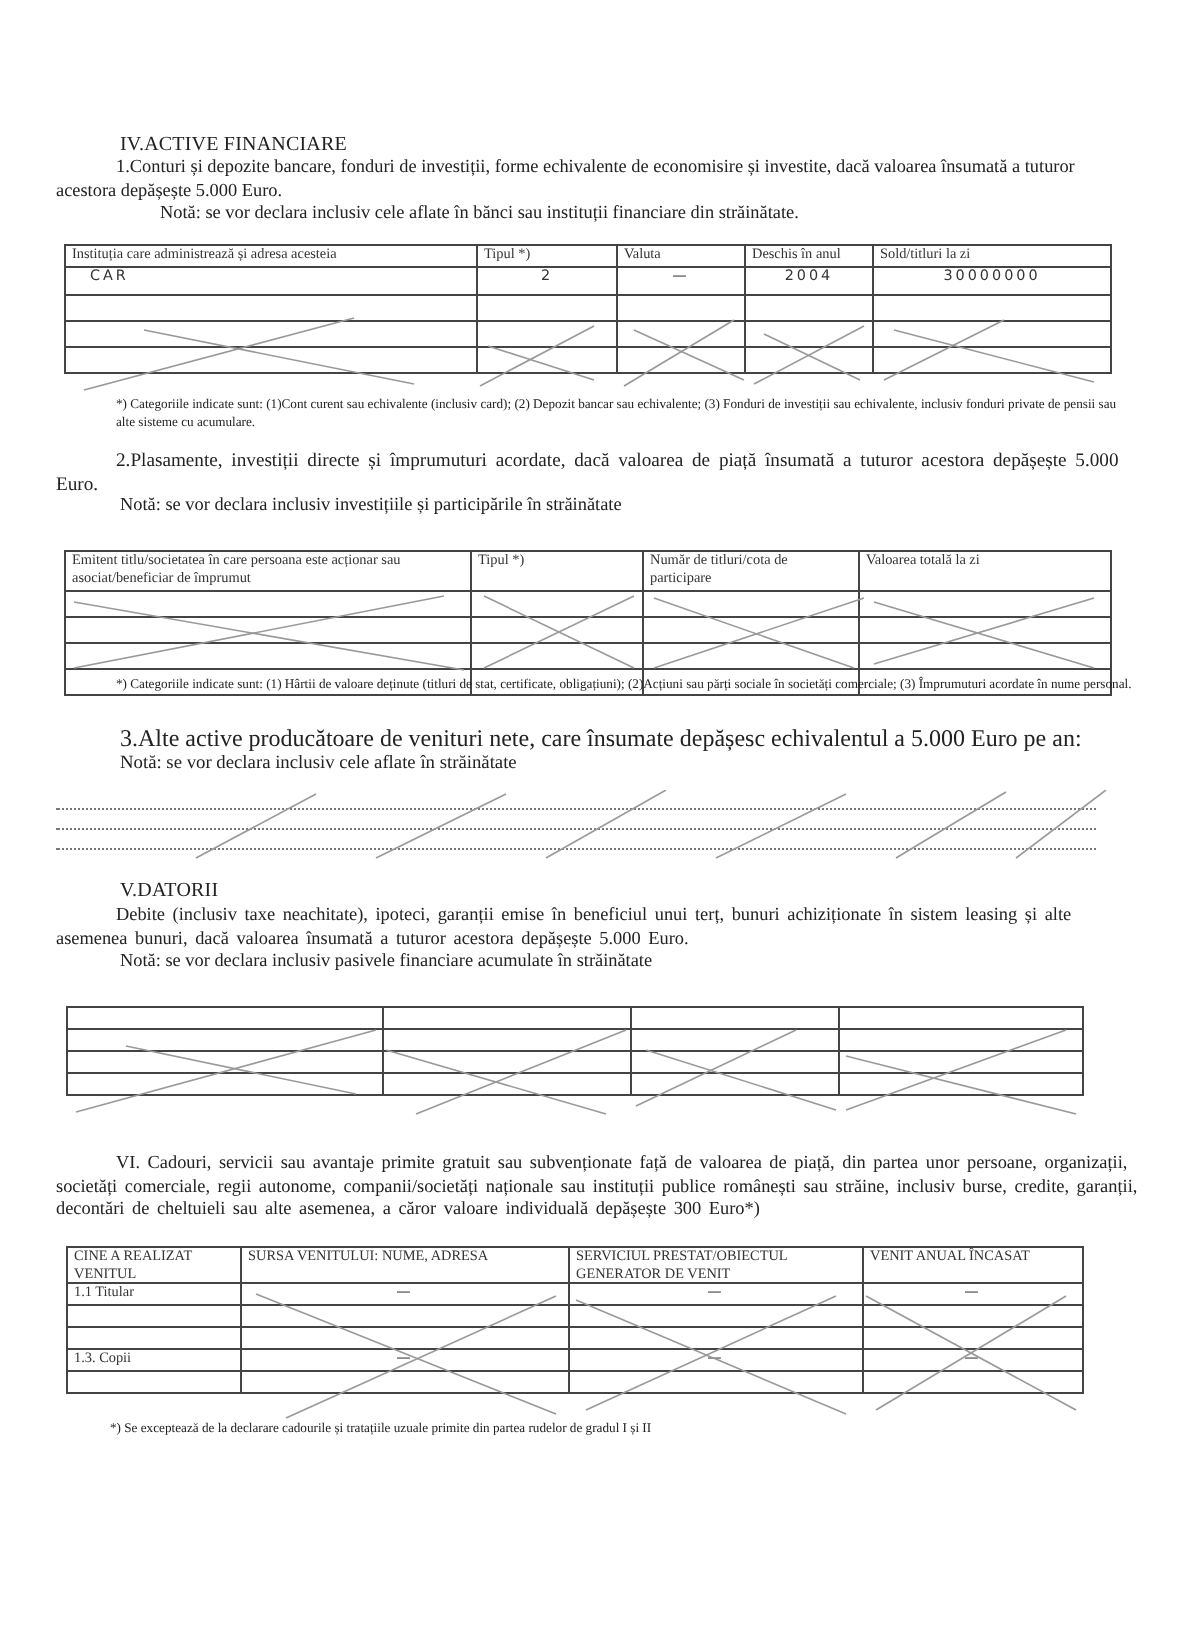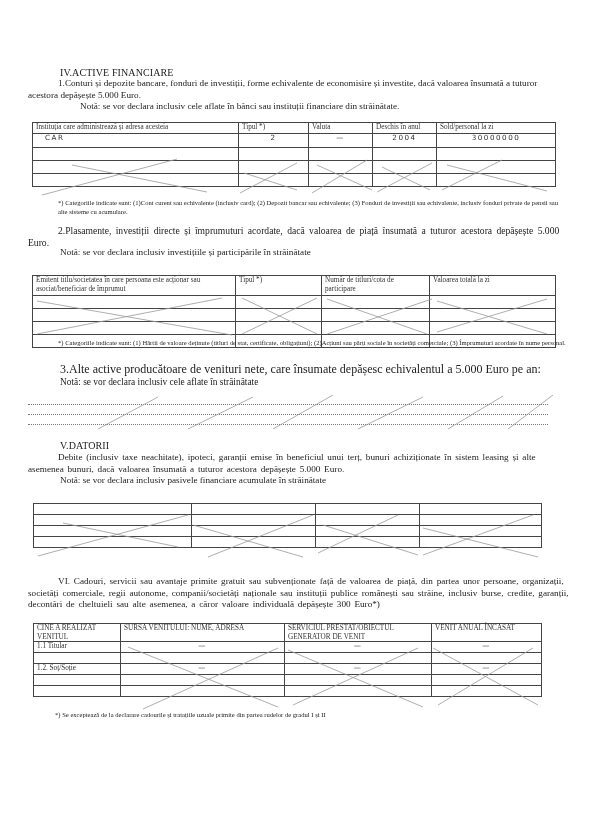--- a/index.html
+++ b/index.html
@@ -37,21 +37,21 @@
         <col style="width:64px">
         <col style="width:64px">
         <col style="width:119px">
       </colgroup>
     <tbody>
         <tr style="height:11px">
       <td>Instituția care administrează și adresa acesteia</td>
       <td>Tipul *)</td>
       <td>Valuta</td>
       <td>Deschis în anul</td>
-      <td>Sold/personal la zi</td>
+      <td>Sold/titluri la zi</td>
     </tr>
     <tr style="height:14px">
       <td class="hw" style="text-align:left;padding-left:12px">CAR</td>
       <td class="hw">2</td>
       <td class="hw">—</td>
       <td class="hw">2004</td>
       <td class="hw">30000000</td>
     </tr>
     <tr style="height:13px">
           <td></td>
@@ -238,31 +238,31 @@
       <td class="hw">—</td>
       <td class="hw">—</td>
     </tr>
     <tr style="height:11px">
           <td></td>
           <td></td>
           <td></td>
           <td></td>
         </tr>
     <tr style="height:11px">
-      <td>1.2. Soț/Soție</td>
-      <td class="hw">—</td>
-      <td class="hw">—</td>
-      <td class="hw">—</td>
-    </tr>
-    <tr style="height:11px">
-          <td></td>
-          <td></td>
-          <td></td>
-          <td></td>
-        </tr>
+          <td></td>
+          <td></td>
+          <td></td>
+          <td></td>
+        </tr>
+    <tr style="height:11px">
+      <td>1.3. Copii</td>
+      <td class="hw">—</td>
+      <td class="hw">—</td>
+      <td class="hw">—</td>
+    </tr>
     <tr style="height:11px">
           <td></td>
           <td></td>
           <td></td>
           <td></td>
         </tr>
   </tbody>
     </table>
   <svg class="cross" style="left:33px; top:645px;" width="508" height="66">
     <g stroke="#999" stroke-width="0.8" fill="none">

